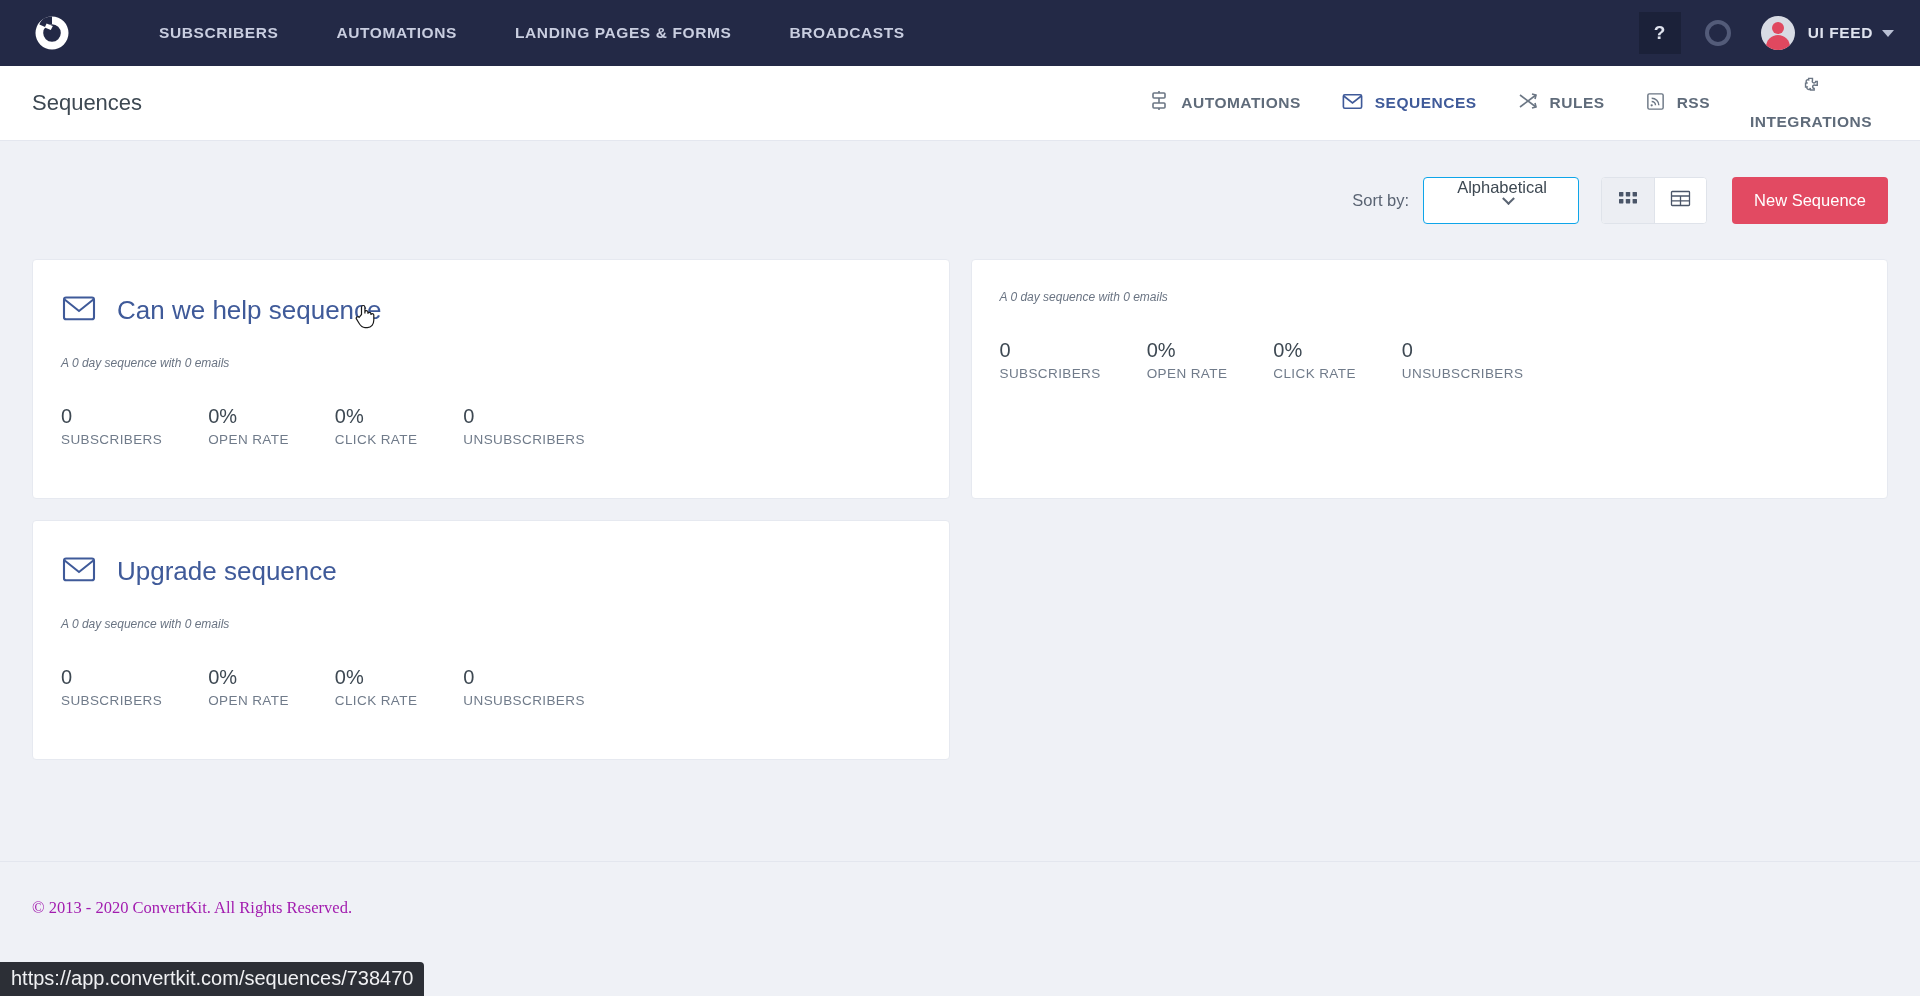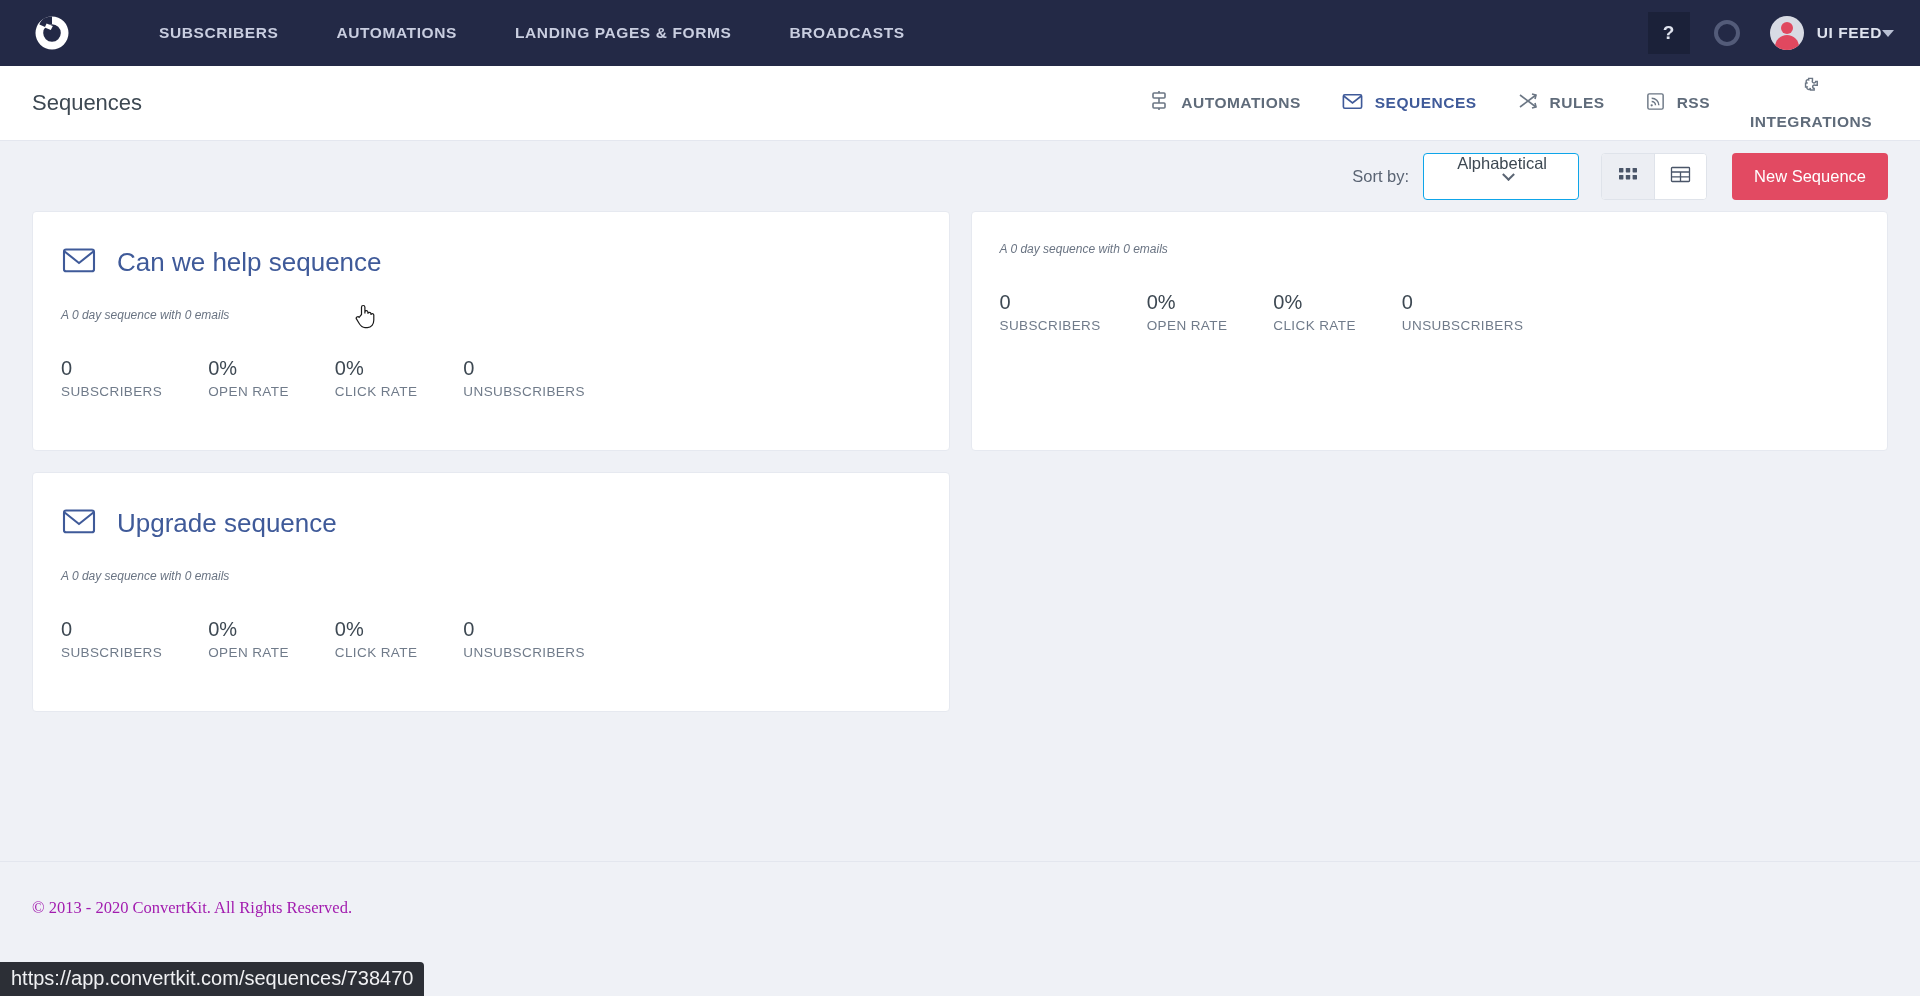--- a/index.html
+++ b/index.html
@@ -114,20 +114,21 @@
     background: #e0485f;
     left: 5px; top: 19px;
   }
 
   .account-name {
     color: #dfe3ee;
     font-size: 15.5px;
     font-weight: bold;
     letter-spacing: 0.6px;
     text-transform: uppercase;
+    margin-right: 9px;
   }
   .caret-down {
     width: 0; height: 0;
     border-left: 6px solid transparent;
     border-right: 6px solid transparent;
     border-top: 7px solid #b9c0d4;
   }
 
   
   .subheader {
@@ -168,21 +169,21 @@
   .sub-link.active { color: #3f5a99; }
   .sub-link.active svg { stroke: #3f5a99; }
   .sub-link svg { stroke: #6b7684; }
 
   
   .content {
     padding: 0 32px;
   }
 
   .toolbar {
-    height: 70px;
+    height: 118px;
     display: flex;
     align-items: center;
     justify-content: flex-end;
     gap: 0;
   }
 
   .sort-label {
     font-size: 16.5px;
     color: #5a6473;
     margin-right: 14px;

